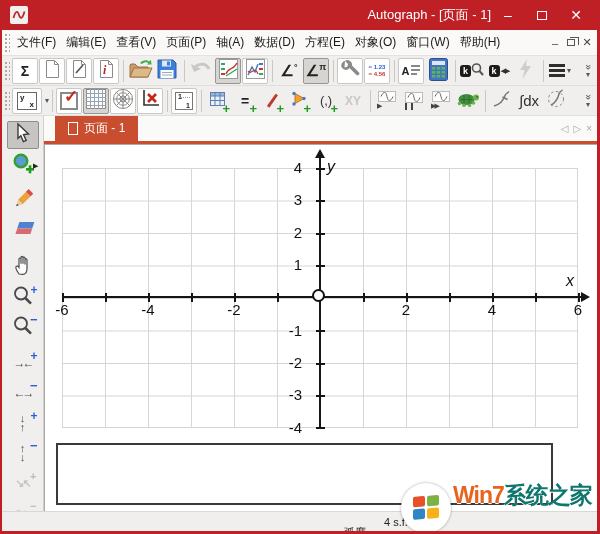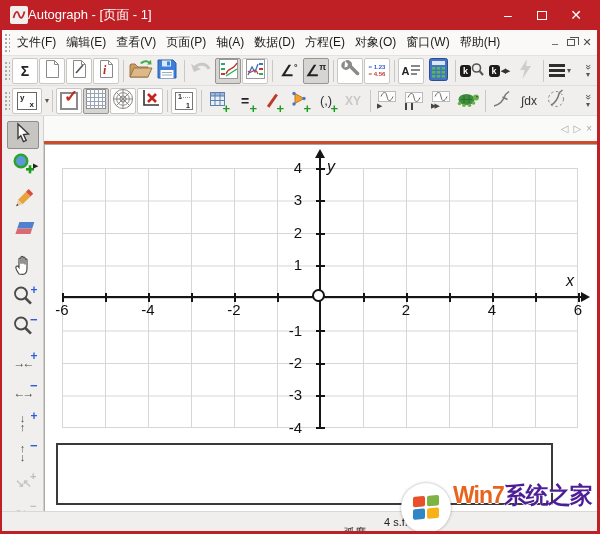--- a/index.html
+++ b/index.html
@@ -3,21 +3,21 @@
 <meta charset="utf-8">
 <style>
   html,body{margin:0;padding:0;background:#888;}
   *{box-sizing:border-box;}
   .window{position:relative;width:600px;height:534px;background:#F0EFED;
     border-left:2px solid #BF2026;border-right:3px solid #BF2026;border-bottom:3px solid #BF2026;
     font-family:"Liberation Sans",sans-serif;overflow:hidden;}
   
   .titlebar{height:30px;background:#BF2026;display:flex;align-items:center;color:#fff;}
   .appicon{width:18px;height:18px;margin-left:8px;flex:0 0 auto;}
-  .title{flex:1;text-align:left;font-size:13px;color:#fff;}
+  .title{flex:1;text-align:right;font-size:13px;color:#fff;}
   .tctrls{display:flex;align-items:center;margin-right:4px;}
   .tctrl{width:34px;height:26px;display:flex;align-items:center;justify-content:center;font-size:14px;color:#fff;}
   .maxbox{width:10px;height:9px;border:1.5px solid #fff;display:inline-block;}
   
   .menubar{height:26px;background:#FAF9F8;display:flex;align-items:center;font-size:12px;color:#1a1a1a;border-bottom:1px solid #E3E2E0;}
   .dotgrip{width:6px;height:20px;margin:0 2px;background-image:radial-gradient(circle,#ABA9A6 1px,transparent 1.4px);background-size:4px 4px;}
   .menu-item{padding:0 5px;white-space:nowrap;}
   .mdi{margin-left:auto;display:flex;align-items:center;color:#444;margin-right:2px;}
   .mdibtn{width:16px;height:16px;display:flex;align-items:center;justify-content:center;font-size:11px;}
   .restorebox{width:8px;height:7px;border:1px solid #555;position:relative;display:inline-block;}
@@ -51,21 +51,21 @@
   .aspbox .t{position:absolute;left:2px;top:0;} .aspbox .b{position:absolute;right:2px;bottom:0;}
   .aspbox .dots{position:absolute;left:4px;top:4px;width:10px;border-top:1px dotted #999;}
   .xytxt{color:#9b9997;font-weight:bold;font-size:12px;}
   .eqtxt{font-weight:bold;font-size:14px;}
   .slashbar{width:2.5px;height:15px;background:#C0392B;transform:rotate(35deg);}
   .coordtxt{font-size:13px;color:#333;}
   .wavebtn{display:flex;flex-direction:column;align-items:center;justify-content:center;}
   .wavebox{border:1px solid #bbb;background:#fdfdfd;width:18px;height:11px;display:flex;align-items:center;justify-content:center;}
   .wsym{font-size:7px;color:#444;line-height:8px;align-self:flex-start;margin-left:2px;}
   .pausebars{width:8px;height:7px;border-left:2.5px solid #444;border-right:2.5px solid #444;align-self:flex-start;margin-left:3px;}
-  .inttxt{font-size:12px;color:#333;}
+  .inttxt{font-size:15px;color:#333;}
   
   .main{display:flex;height:395px;}
   .sidebar{width:42px;background:#F0EFED;border-right:1px solid #D0CFCC;display:flex;flex-direction:column;align-items:center;padding-top:2px;flex:0 0 auto;}
   .hgrip{width:28px;height:5px;background-image:radial-gradient(circle,#ABA9A6 1px,transparent 1.4px);background-size:4px 4px;margin-bottom:2px;}
   .sbtn{width:32px;height:28px;display:flex;align-items:center;justify-content:center;position:relative;flex:0 0 auto;border-radius:2px;margin:1px 0;}
   .sbtn.active{background:#C7C5C2;border:1px solid #8f8e8c;}
   .sbtn.disabled{opacity:.5;}
   .ssep{width:28px;height:1px;background:#D2D1CE;margin:3px 0;}
   .flyout{position:absolute;right:0;bottom:9px;font-size:7px;color:#222;}
   .zplus{position:absolute;right:1px;top:0;color:#2b5fd9;font-weight:bold;font-size:12px;}
@@ -98,21 +98,21 @@
   .axletter{position:absolute;font-size:16px;font-style:italic;color:#111;}
   .resbox{position:absolute;left:11px;top:298px;width:497px;height:62px;border:2px solid #3A3A3A;background:#fff;}
   
   .statusbar{height:20px;background:#F0EFED;border-top:1px solid #D9D8D5;position:relative;font-size:11px;color:#222;}
   .st1{position:absolute;left:342px;top:13px;} .st2{position:absolute;left:382px;top:4px;}
   
   .wm{position:absolute;right:0;bottom:0;width:196px;height:52px;z-index:60;}
   .wmlogo{position:absolute;left:0;bottom:-2px;width:50px;height:50px;background:#fff;border-radius:50%;box-shadow:0 0 3px rgba(0,0,0,.35);display:flex;align-items:center;justify-content:center;}
   .wmbrand{position:absolute;left:52px;top:1px;font-size:23px;font-weight:bold;white-space:nowrap;letter-spacing:-1px;}
   .wb1{color:#E8641C;text-shadow:0 1px 0 #fff;}
-  .wb2{color:#4c1d95;text-shadow:0 1px 0 #fff;}
+  .wb2{color:#0f766e;text-shadow:0 1px 0 #fff;}
   .wmsite{position:absolute;left:58px;bottom:3px;font-family:"Liberation Serif",serif;font-size:15px;color:#3A3A3A;white-space:nowrap;}
 </style>
 </head>
 <body>
 
 <div class="window">
 
   <div class="titlebar">
     <span class="appicon">
       <svg width="18" height="18" viewBox="0 0 18 18">
@@ -522,20 +522,24 @@
           <span class="gzp">−</span>
         </span>
       <span class="bottombtns">
         <span class="gg">»</span>
         <span class="fo">▶</span>
       </span>
     </div>
 
     <div class="rightcol">
       <div class="tabstrip">
+        <span class="tab">
+          <span class="tabpage"></span>
+          <span>页面 - 1</span>
+        </span>
         <span class="tabnav">
           <span>◁</span>
           <span>▷</span>
           <span>×</span>
         </span>
       </div>
 
       <div class="page">
         <div class="grid"></div>
 

